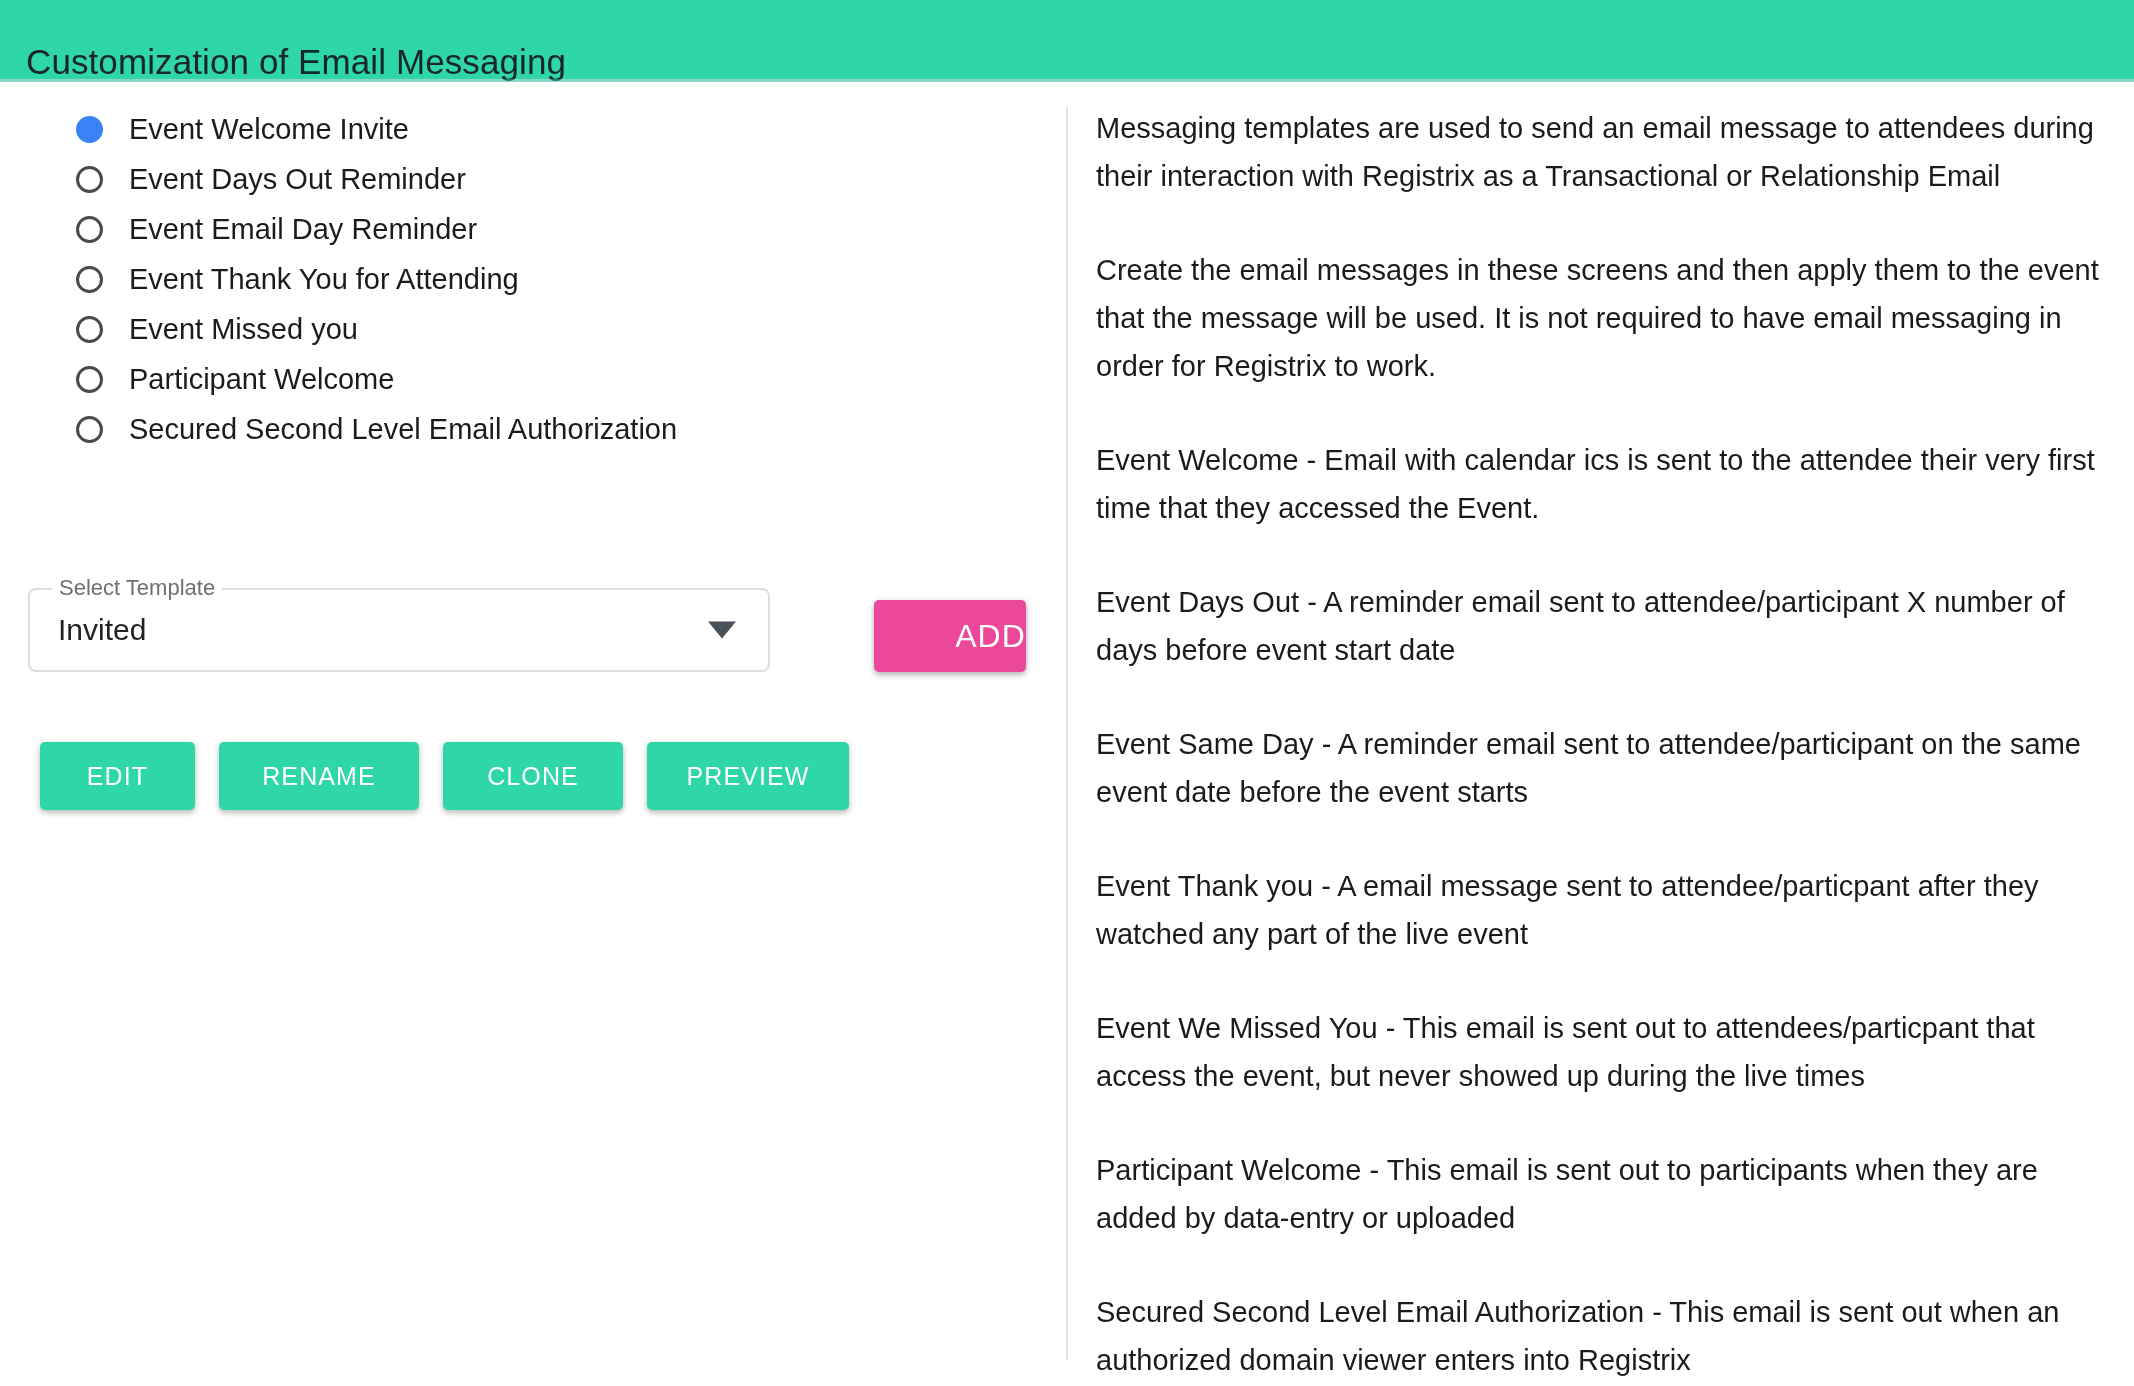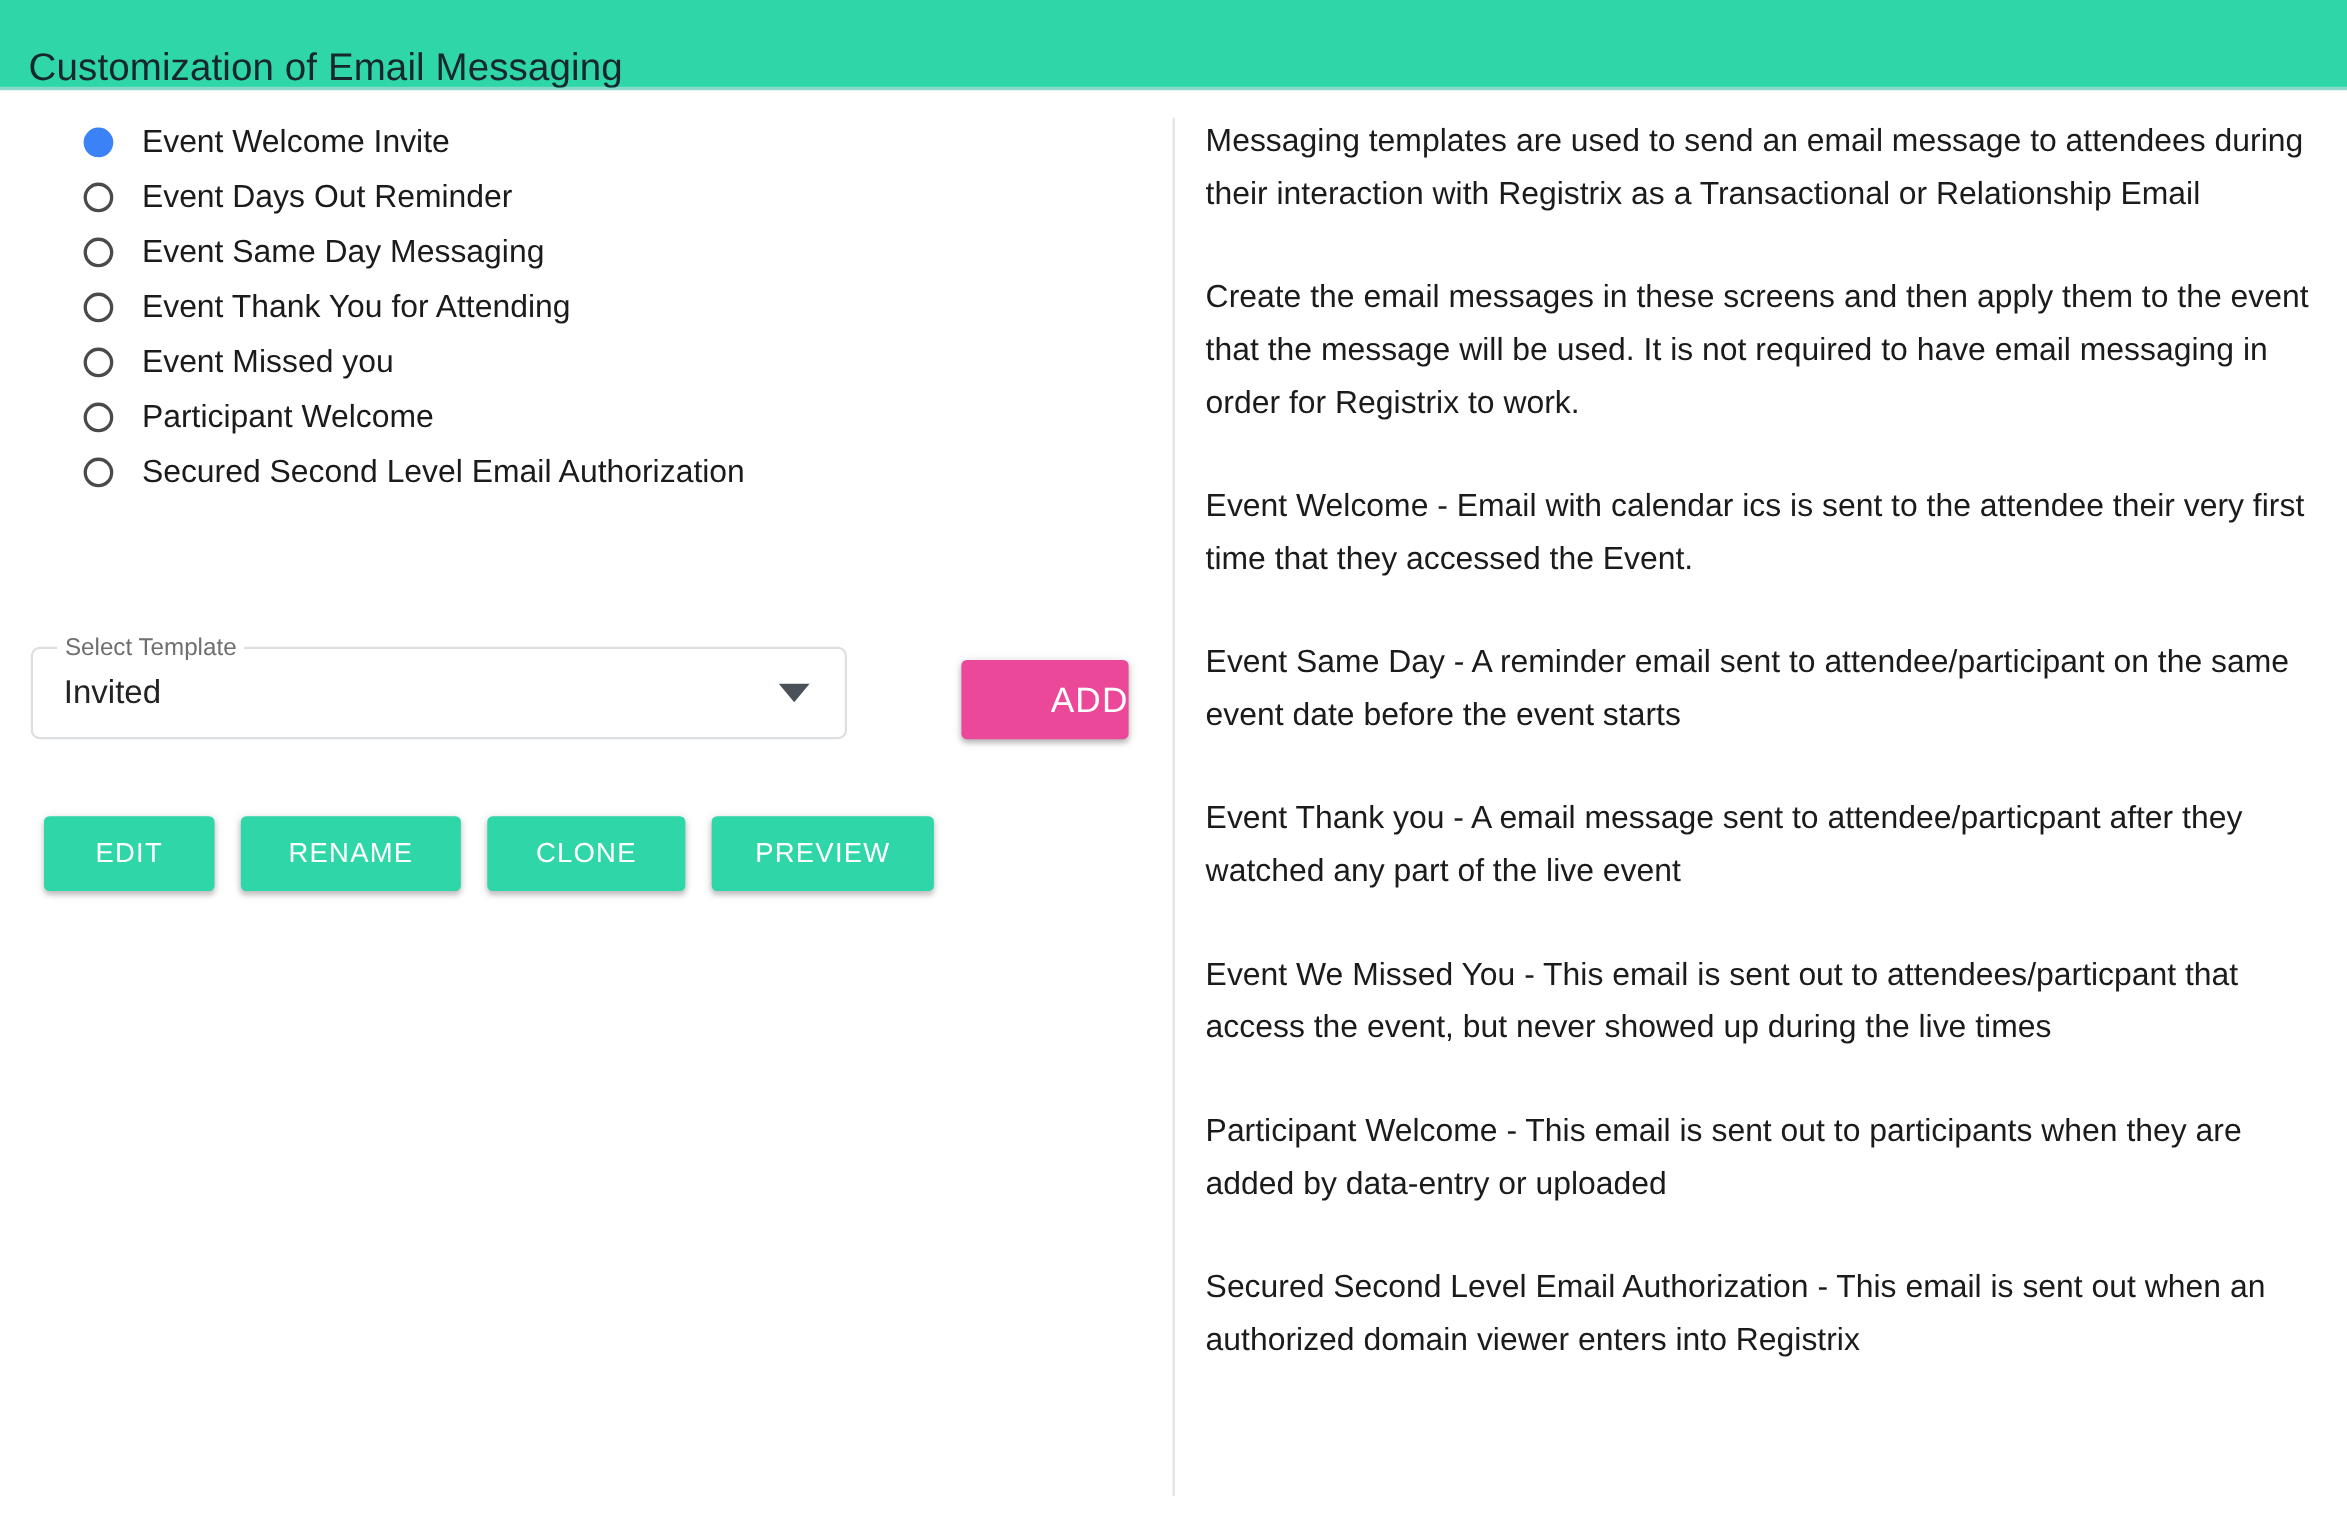--- a/index.html
+++ b/index.html
@@ -241,21 +241,21 @@
           <span class="radio-label">Event Welcome Invite</span>
         </div>
 
         <div class="radio-row">
           <span class="radio-mark"></span>
           <span class="radio-label">Event Days Out Reminder</span>
         </div>
 
         <div class="radio-row">
           <span class="radio-mark"></span>
-          <span class="radio-label">Event Same Day Messaging</span>
+          <span class="radio-label">Event Email Day Reminder</span>
         </div>
 
         <div class="radio-row">
           <span class="radio-mark"></span>
           <span class="radio-label">Event Thank You for Attending</span>
         </div>
 
         <div class="radio-row">
           <span class="radio-mark"></span>
           <span class="radio-label">Event Missed you</span>
@@ -289,20 +289,21 @@
         <button class="action-btn w-clone">CLONE</button>
         <button class="action-btn w-preview">PREVIEW</button>
       </div>
 
     </div>
 
     <div class="right-pane">
       <p class="para">Messaging templates are used to send an email message to attendees during their interaction with Registrix as a Transactional or Relationship Email</p>
       <p class="para">Create the email messages in these screens and then apply them to the event that the message will be used. It is not required to have email messaging in order for Registrix to work.</p>
       <p class="para">Event Welcome - Email with calendar ics is sent to the attendee their very first time that they accessed the Event.</p>
+      <p class="para">Event Days Out - A reminder email sent to attendee/participant X number of days before event start date</p>
       <p class="para">Event Same Day - A reminder email sent to attendee/participant on the same event date before the event starts</p>
       <p class="para">Event Thank you - A email message sent to attendee/particpant after they watched any part of the live event</p>
       <p class="para">Event We Missed You - This email is sent out to attendees/particpant that access the event, but never showed up during the live times</p>
       <p class="para">Participant Welcome - This email is sent out to participants when they are added by data-entry or uploaded</p>
       <p class="para">Secured Second Level Email Authorization - This email is sent out when an authorized domain viewer enters into Registrix</p>
     </div>
 
   </div>
 </div>
 

